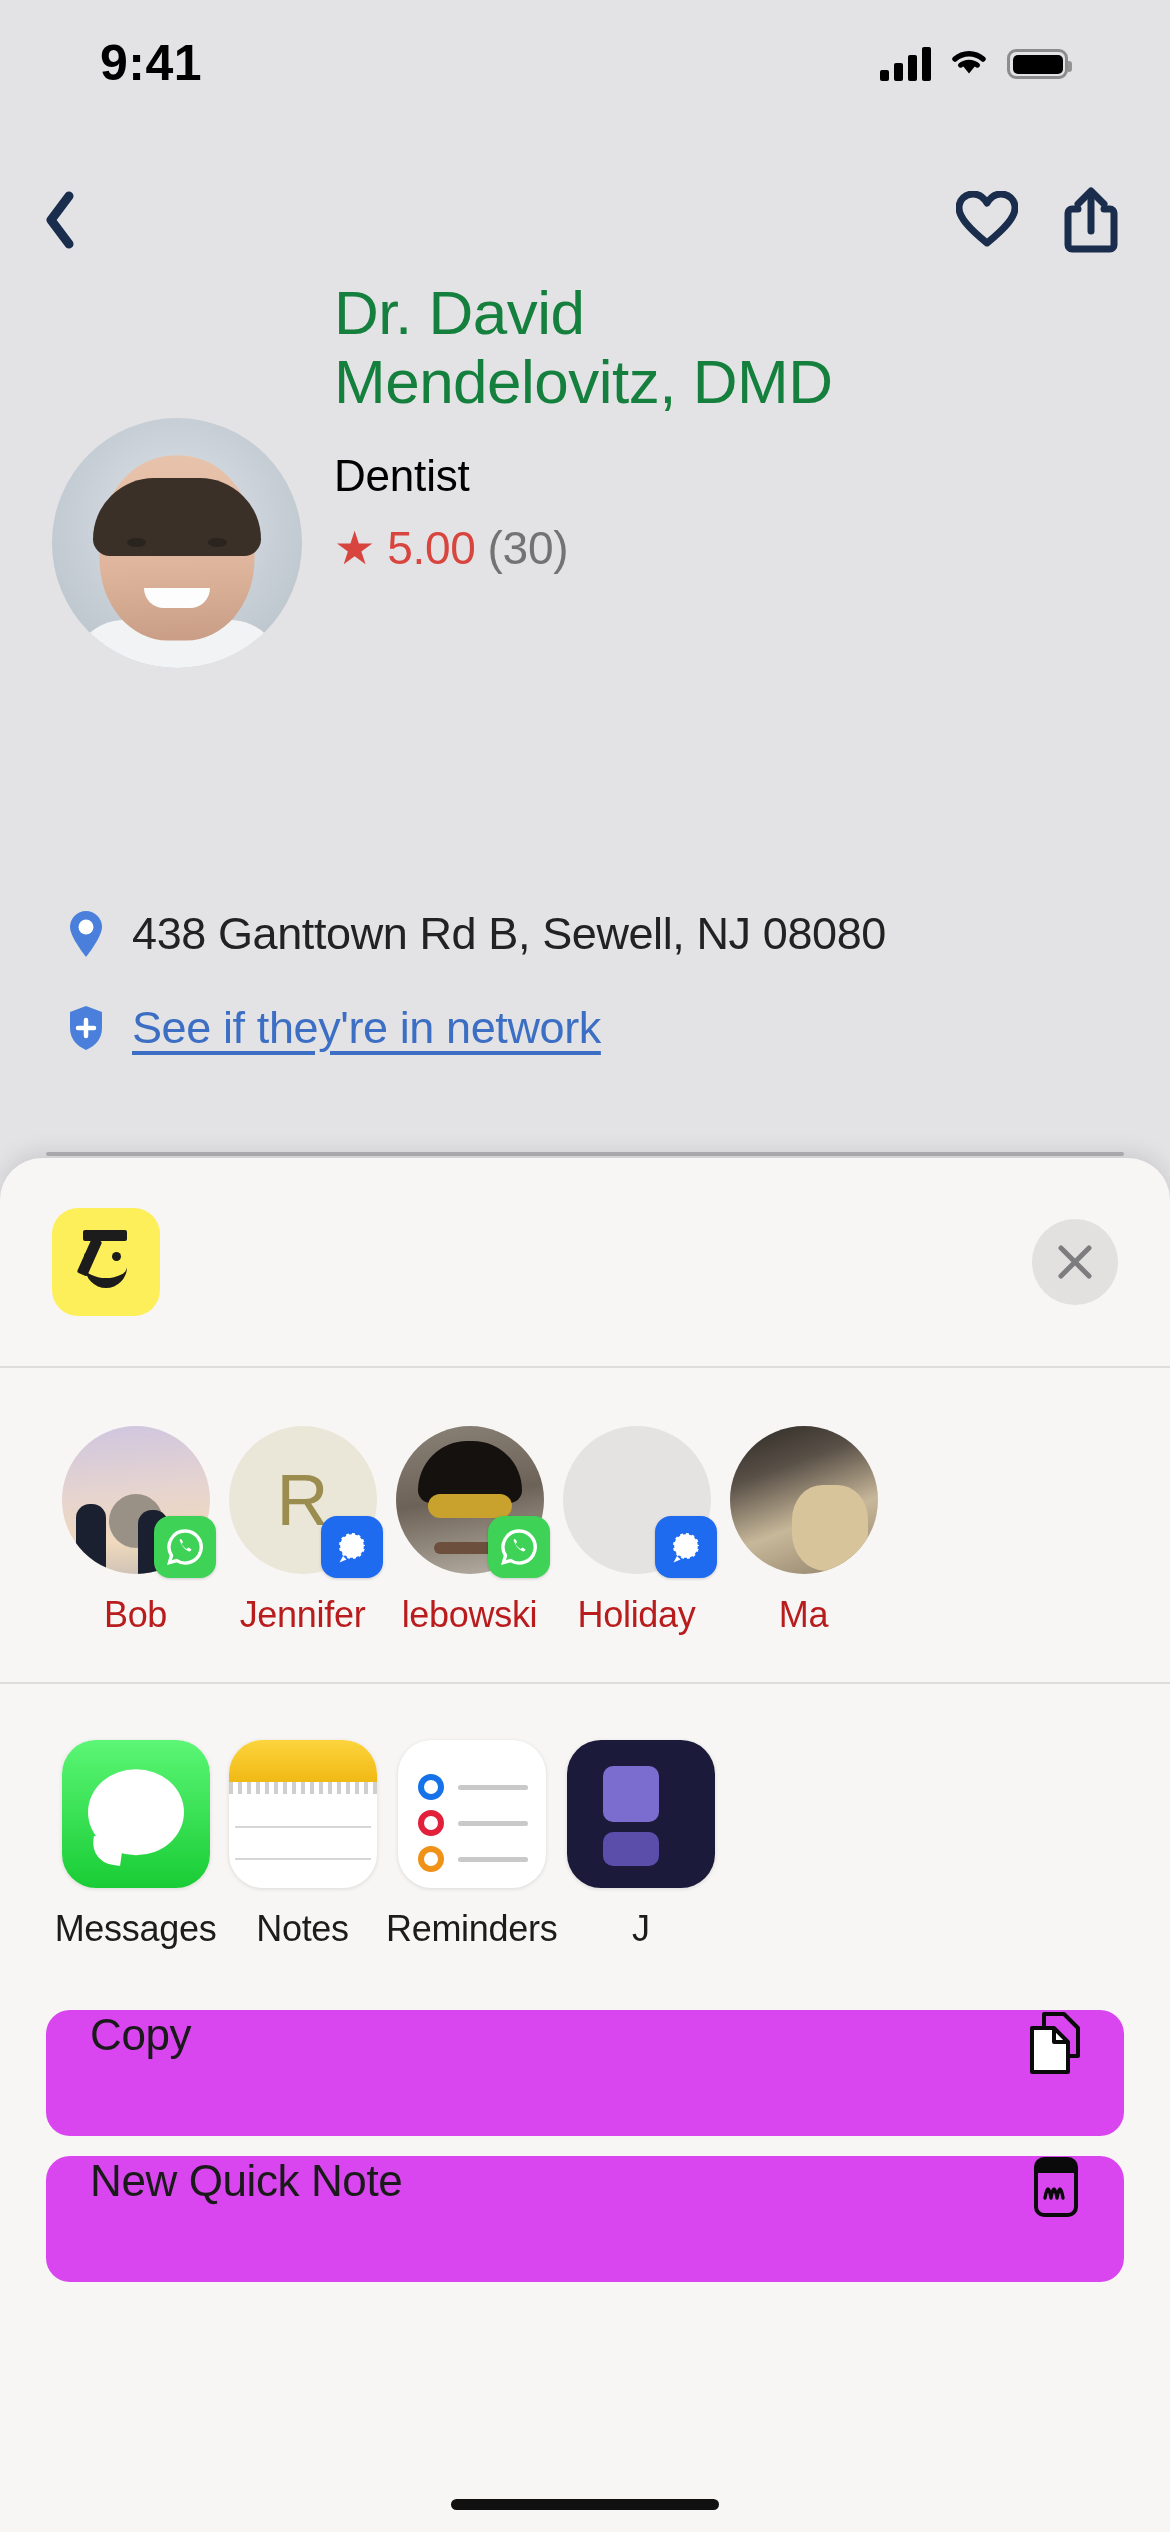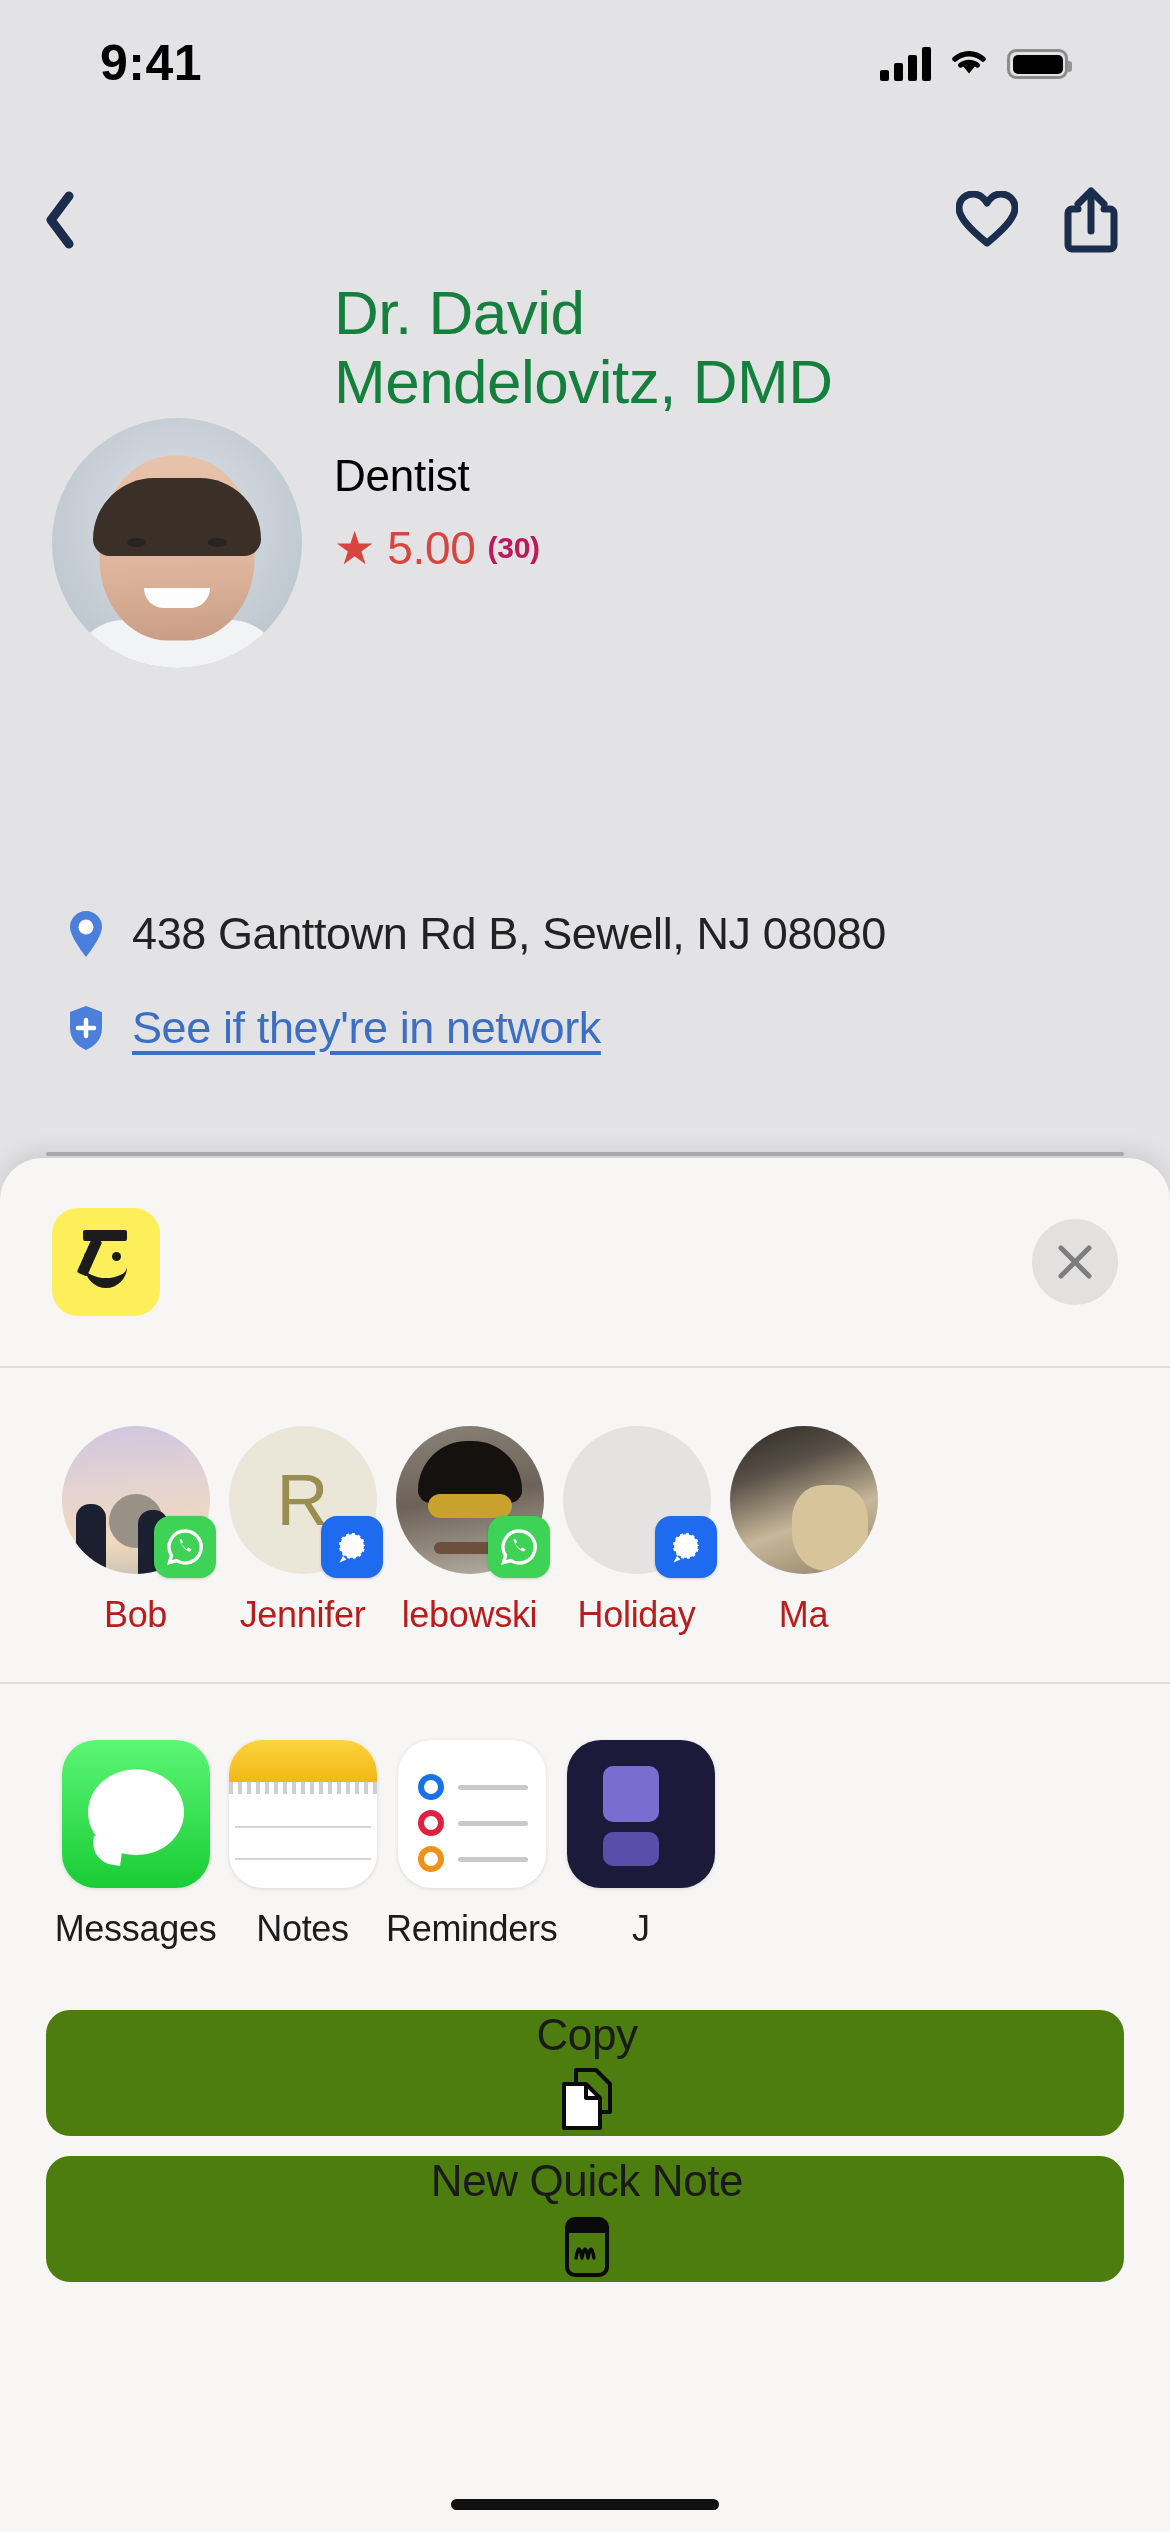--- a/index.html
+++ b/index.html
@@ -95,21 +95,21 @@
     max-width:580px; letter-spacing:-0.5px;
   }
   #specialty {
     font-size:44px; color:#000000; margin-top:34px; letter-spacing:-0.2px;
   }
   #rating-row {
     display:flex; align-items:center; margin-top:20px; gap:12px;
   }
   #rating-star { font-size:46px; line-height:1; color:#d8453f; }
   #rating-value { font-size:46px; color:#d8453f; letter-spacing:-0.3px; }
-  #rating-count { font-size:30px; color:#be185d; letter-spacing:-0.3px;font-weight:bold; }
+  #rating-count { font-size:46px; color:#737373; letter-spacing:-0.3px; }
 
   
   #info { position:absolute; top:908px; left:12px; width:1170px; padding:0 52px; }
   .info-row { display:flex; align-items:center; gap:24px; }
   .info-row + .info-row { margin-top:42px; }
   .info-icon { flex:0 0 44px; display:flex; align-items:center; justify-content:center; }
   #address-text { font-size:45px; color:#222; letter-spacing:-0.4px; }
   #network-link {
     font-size:45px; color:#3c6fc4; text-decoration:underline;
     text-underline-offset:8px; letter-spacing:-0.4px;
@@ -276,23 +276,23 @@
     border-radius:10px; background:#7b6cd0;
   }
   .ic-jira .sq2 {
     position:absolute; left:36px; top:92px; width:56px; height:34px;
     border-radius:10px; background:#5a4eaa;
   }
 
   
   #actions { padding:14px 46px 0 46px; }
   .action-row {
-    background:#4d7c0f; border-radius:24px; height:126px; margin-bottom:20px;
-    display:flex; align-items:center; justify-content:space-between;
-    padding:0 40px 0 44px; cursor:pointer;flex-direction:column;
+    background:#d946ef; border-radius:24px; height:126px; margin-bottom:20px;
+    display:flex; align-items:flex-start; justify-content:space-between;
+    padding:0 40px 0 44px; cursor:pointer;
   }
   .action-label { font-size:44px; color:#1a1a1a; letter-spacing:-0.4px; }
 
   #home-indicator {
     position:absolute; bottom:22px; left:50%; transform:translateX(-50%);
     width:268px; height:11px; border-radius:8px; background:#111;
   }
 </style>
 </head>
 <body>

